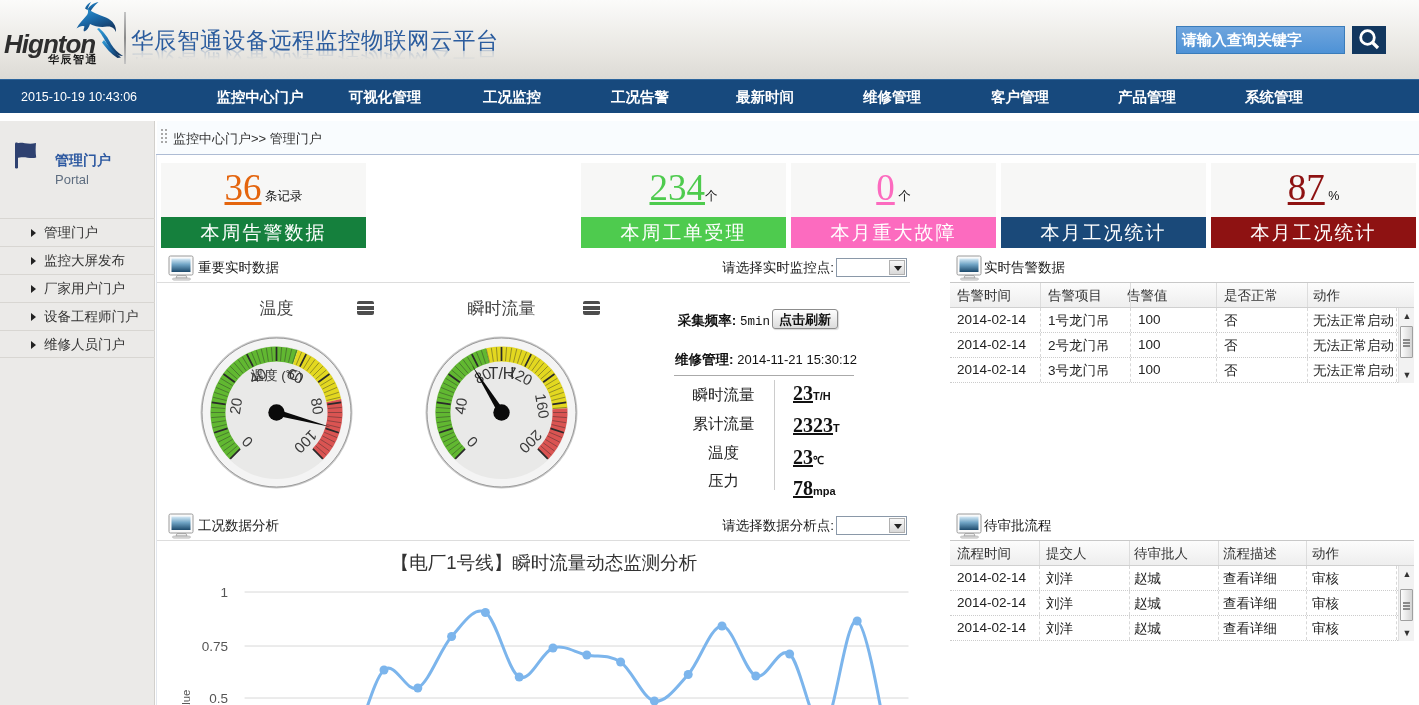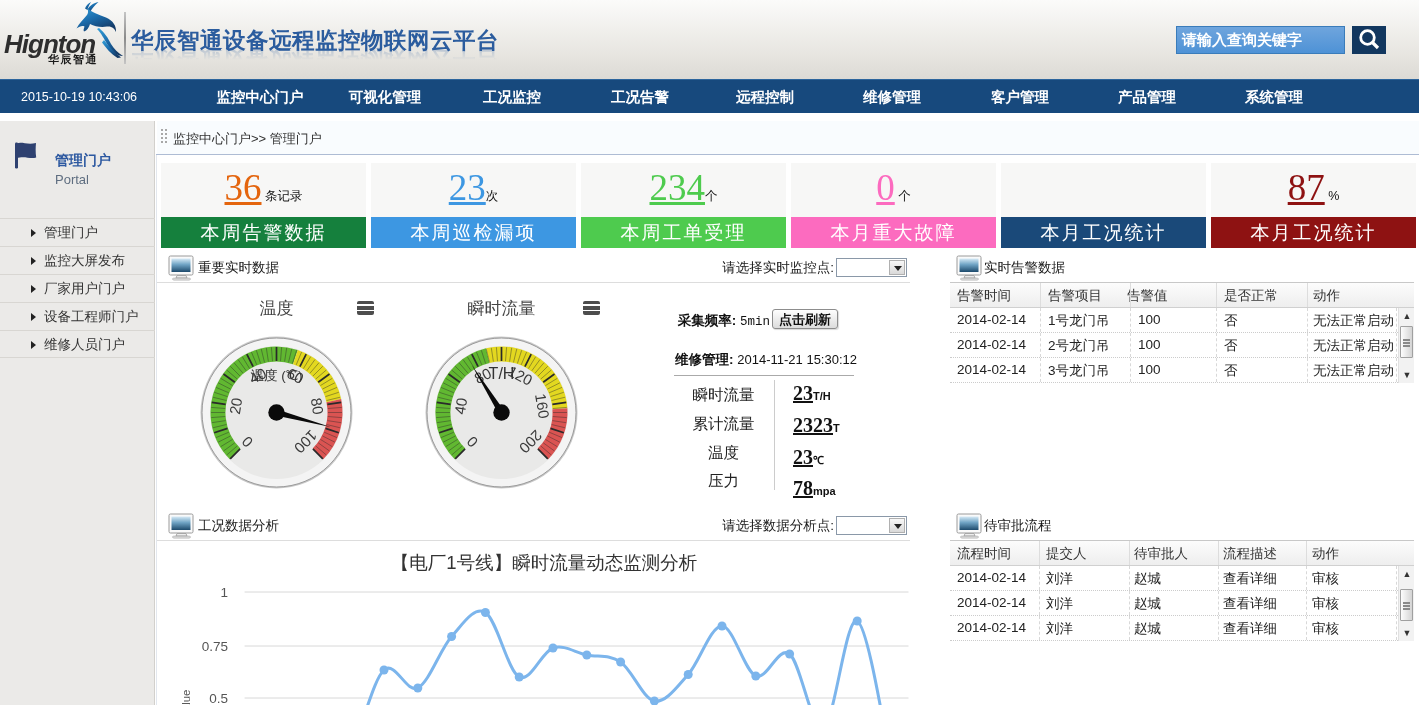--- a/index.html
+++ b/index.html
@@ -4,21 +4,21 @@
 *{margin:0;padding:0;box-sizing:border-box}
 html,body{width:1419px;height:705px;overflow:hidden;background:#fff;
  font-family:"Liberation Sans",sans-serif;-webkit-font-smoothing:antialiased}
 .abs{position:absolute}
 #page{position:relative;width:1419px;height:705px}
 
 #banner{left:0;top:0;width:1419px;height:79px;background:linear-gradient(#fbfbfa,#e7e5e0 70%,#dcdad5)}
 #logoword{left:4px;top:29px;font-size:26px;font-weight:bold;font-style:italic;color:#2e2e2e;letter-spacing:-1px}
 #logosub{left:48px;top:52px;font-size:11px;font-weight:bold;color:#1a1a1a;letter-spacing:1.5px}
 #divider{left:124px;top:12px;width:2px;height:52px;background:linear-gradient(#c5c5c5,#8a8a8a,#c5c5c5)}
-#title{left:131px;top:27px;font-size:22.5px;font-weight:bold;color:#2b5c9e;letter-spacing:0.5px;
+#title{left:131px;top:27px;font-size:22.5px;font-weight:normal;color:#2b5c9e;letter-spacing:0.5px;
  line-height:27px;-webkit-box-reflect:below -9px linear-gradient(transparent 45%,rgba(0,0,0,0.35))}
 #searchbox{left:1176px;top:26px;width:169px;height:28px;background:linear-gradient(#6fa5dd,#4e92d6);
  border:1px solid #3a7cba;color:#fff;font-size:15px;font-weight:bold;line-height:26px;padding-left:5px}
 #searchbtn{left:1352px;top:26px;width:34px;height:28px;background:#12375f}
 
 #nav{left:0;top:79px;width:1419px;height:34px;background:#17497d;border-top:1px solid #2d659c}
 #navdate{left:21px;top:90px;font-size:12.5px;color:#fff}
 .navitem{top:88px;font-size:14.5px;font-weight:bold;color:#fff;width:128px;text-align:center}
 
 #sidebar{left:0;top:121px;width:155px;height:584px;background:#ebeae8;border-right:1px solid #d2d0cc}
@@ -105,21 +105,21 @@
         <circle cx="15.5" cy="11.5" r="6.8" fill="none" stroke="#fff" stroke-width="2.8"></circle>
         <line x1="20.5" y1="16.5" x2="26" y2="22" stroke="#fff" stroke-width="3.2"></line>
       </svg></div>
 
 <div class="abs" id="nav"></div>
 <div class="abs" id="navdate">2015-10-19 10:43:06</div>
 <div class="abs navitem" style="left:196px">监控中心门户</div>
 <div class="abs navitem" style="left:321px">可视化管理</div>
 <div class="abs navitem" style="left:448px">工况监控</div>
 <div class="abs navitem" style="left:576px">工况告警</div>
-<div class="abs navitem" style="left:701px">远程控制</div>
+<div class="abs navitem" style="left:701px">最新时间</div>
 <div class="abs navitem" style="left:828px">维修管理</div>
 <div class="abs navitem" style="left:956px">客户管理</div>
 <div class="abs navitem" style="left:1083px">产品管理</div>
 <div class="abs navitem" style="left:1210px">系统管理</div>
 
 <div class="abs" id="sidebar">
  <div class="sbitem abs" style="top:97px"><span class="tri"></span>管理门户</div>
  <div class="sbitem abs" style="top:125px"><span class="tri"></span>监控大屏发布</div>
  <div class="sbitem abs" style="top:181px"><span class="tri"></span>设备工程师门户</div>
  <div class="sbitem abs" style="top:153px"><span class="tri"></span>厂家用户门户</div>
@@ -146,24 +146,20 @@
         <rect x="4" y="12" width="2" height="2"></rect>
       </g>
     </svg>
 <div class="abs" id="crumb">监控中心门户&gt;&gt; 管理门户</div>
 <div class="abs" id="crumbline"></div>
 <div class="abs" style="left:156px;top:155px;width:1px;height:550px;background:#e2e7ee"></div>
 
 <div class="abs spanel" style="left:161px">
  <div class="snum" style="color:#e4650e"><u>36</u><span class="sunit"> 条记录</span></div>
  <div class="sbar" style="background:#15803d">本周告警数据</div>
-    </div>
-<div class="abs spanel" style="left:371px">
- <div class="snum" style="color:#3d97e2"><u>23</u><span class="sunit">次</span></div>
- <div class="sbar" style="background:#3d97e2">本周巡检漏项</div>
     </div>
 <div class="abs spanel" style="left:581px">
  <div class="snum" style="color:#4ecb4e"><u>234</u><span class="sunit">个</span></div>
  <div class="sbar" style="background:#4ecb4e">本周工单受理</div>
     </div>
 <div class="abs spanel" style="left:791px">
  <div class="snum" style="color:#fc6bbf"><u>0</u><span class="sunit"> 个</span></div>
  <div class="sbar" style="background:#fc6bbf">本月重大故障</div>
     </div>
 <div class="abs spanel" style="left:1001px">

